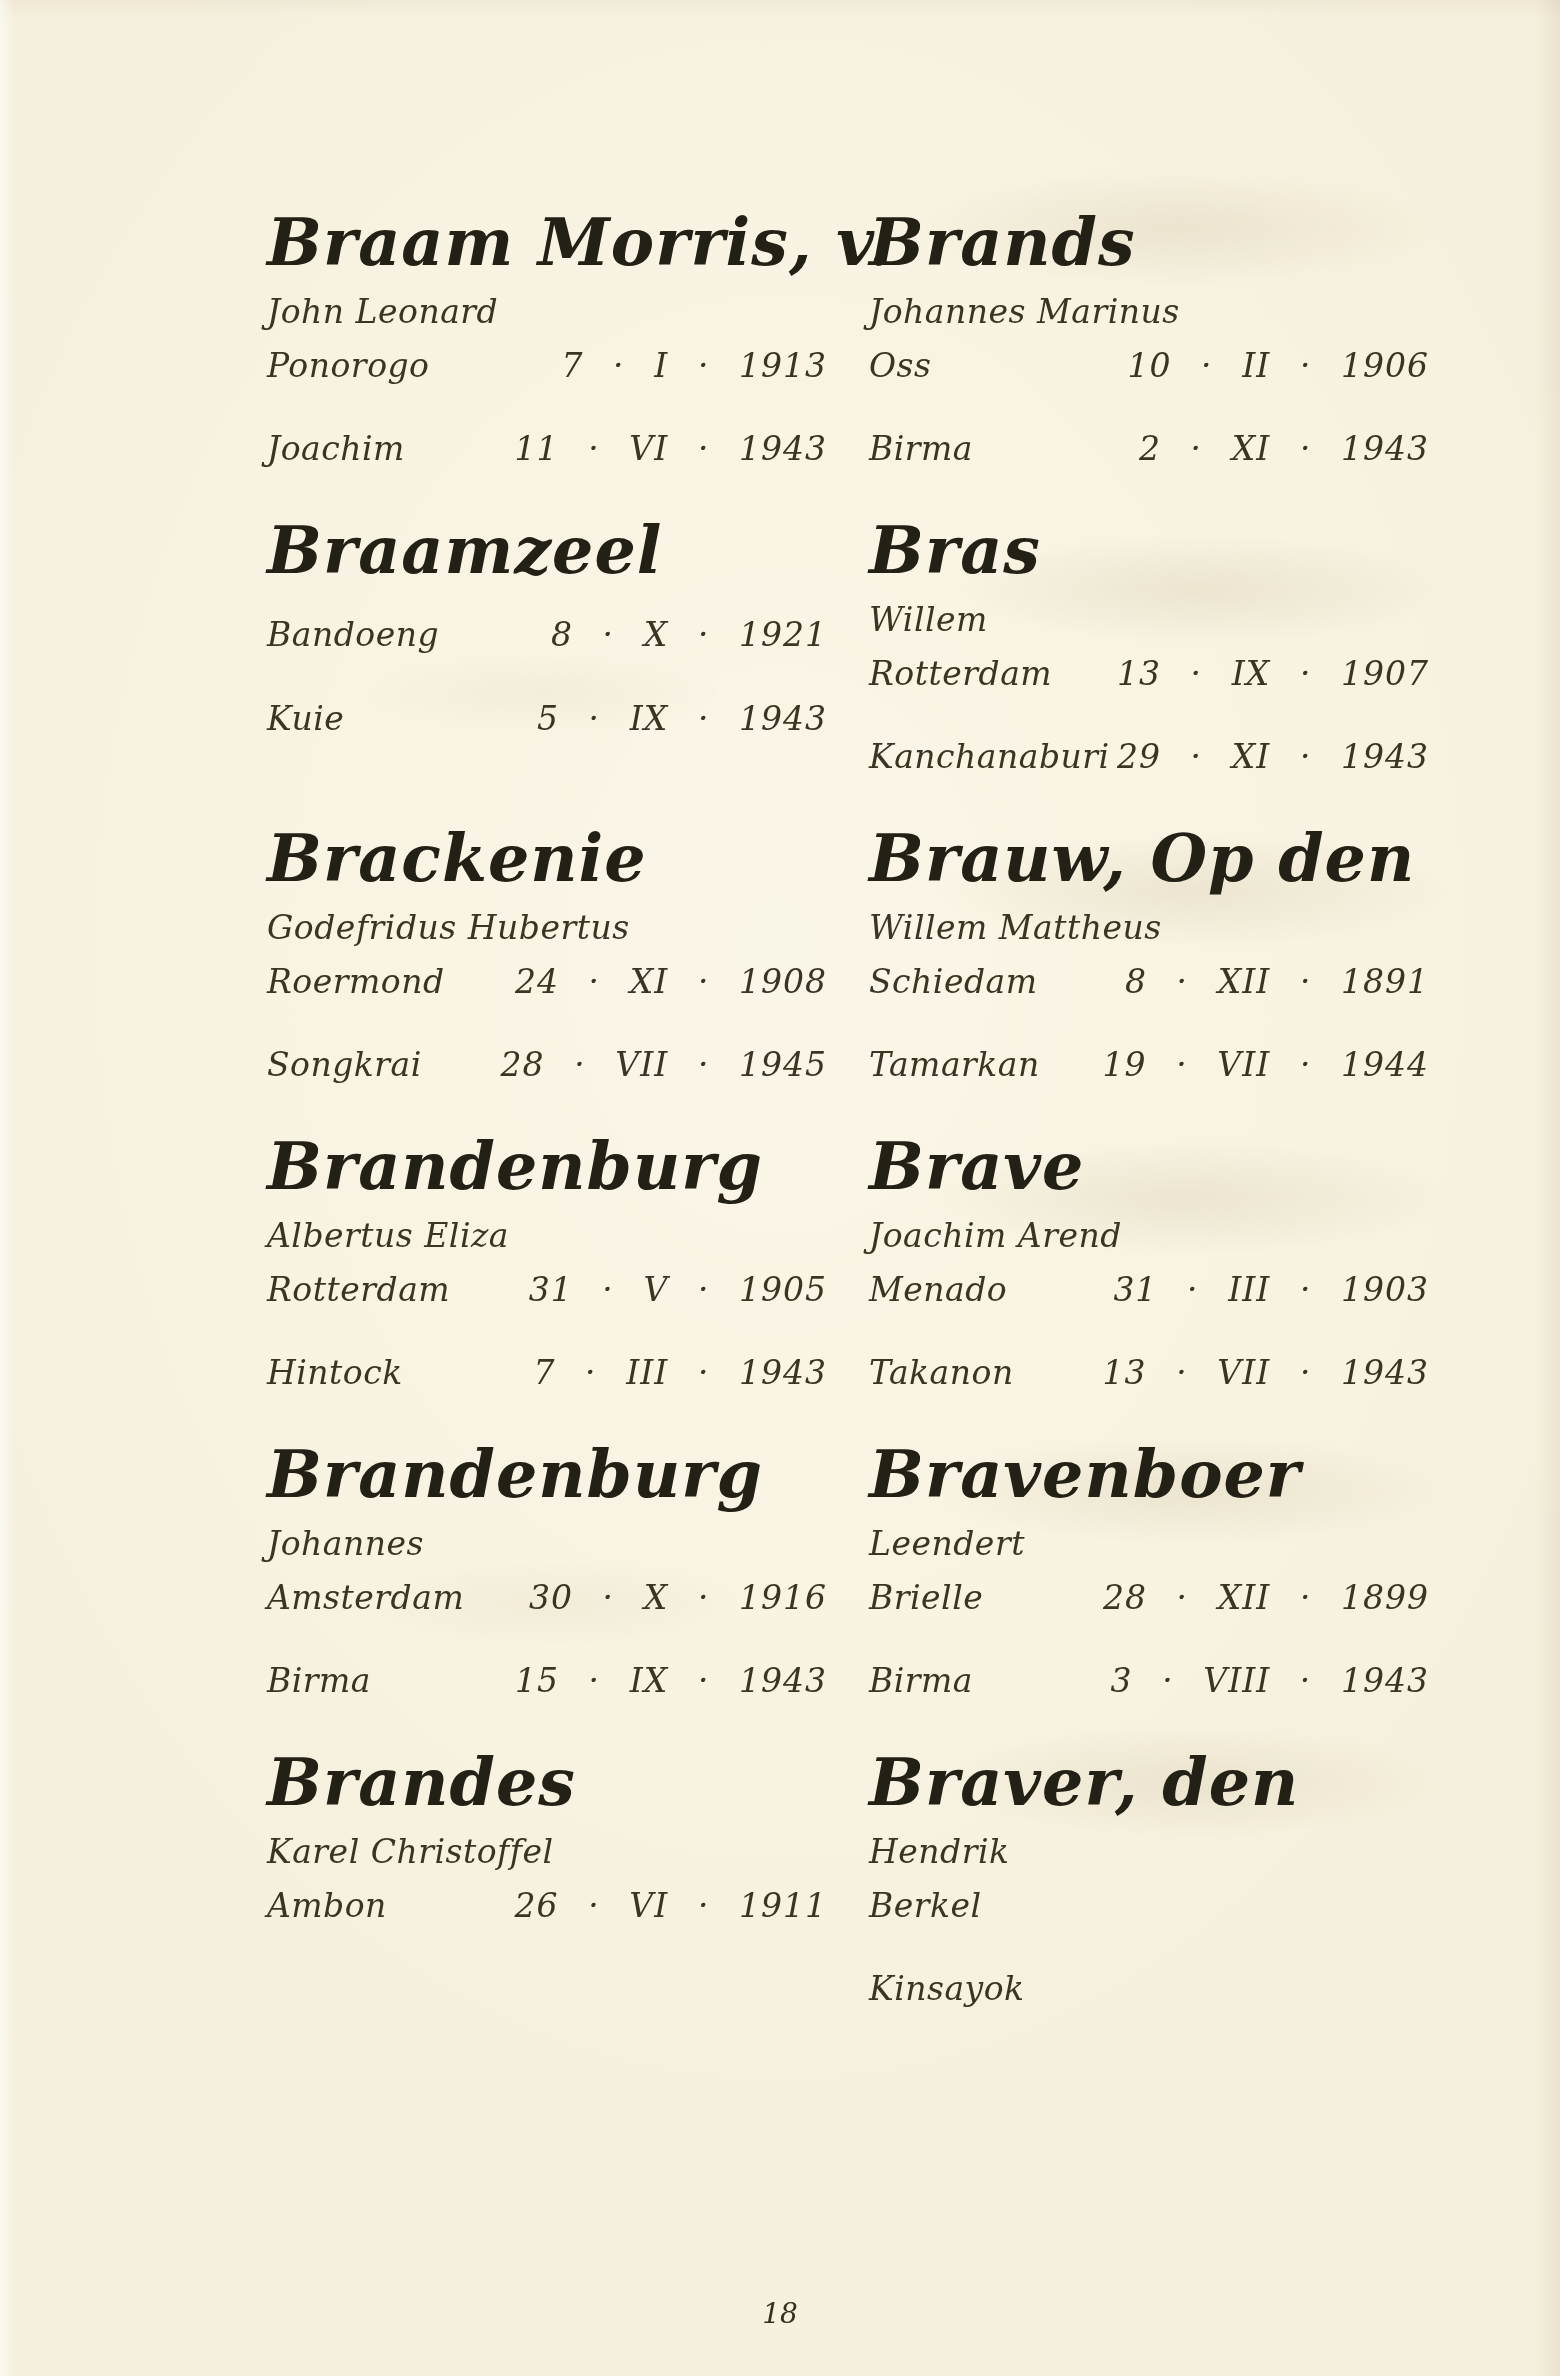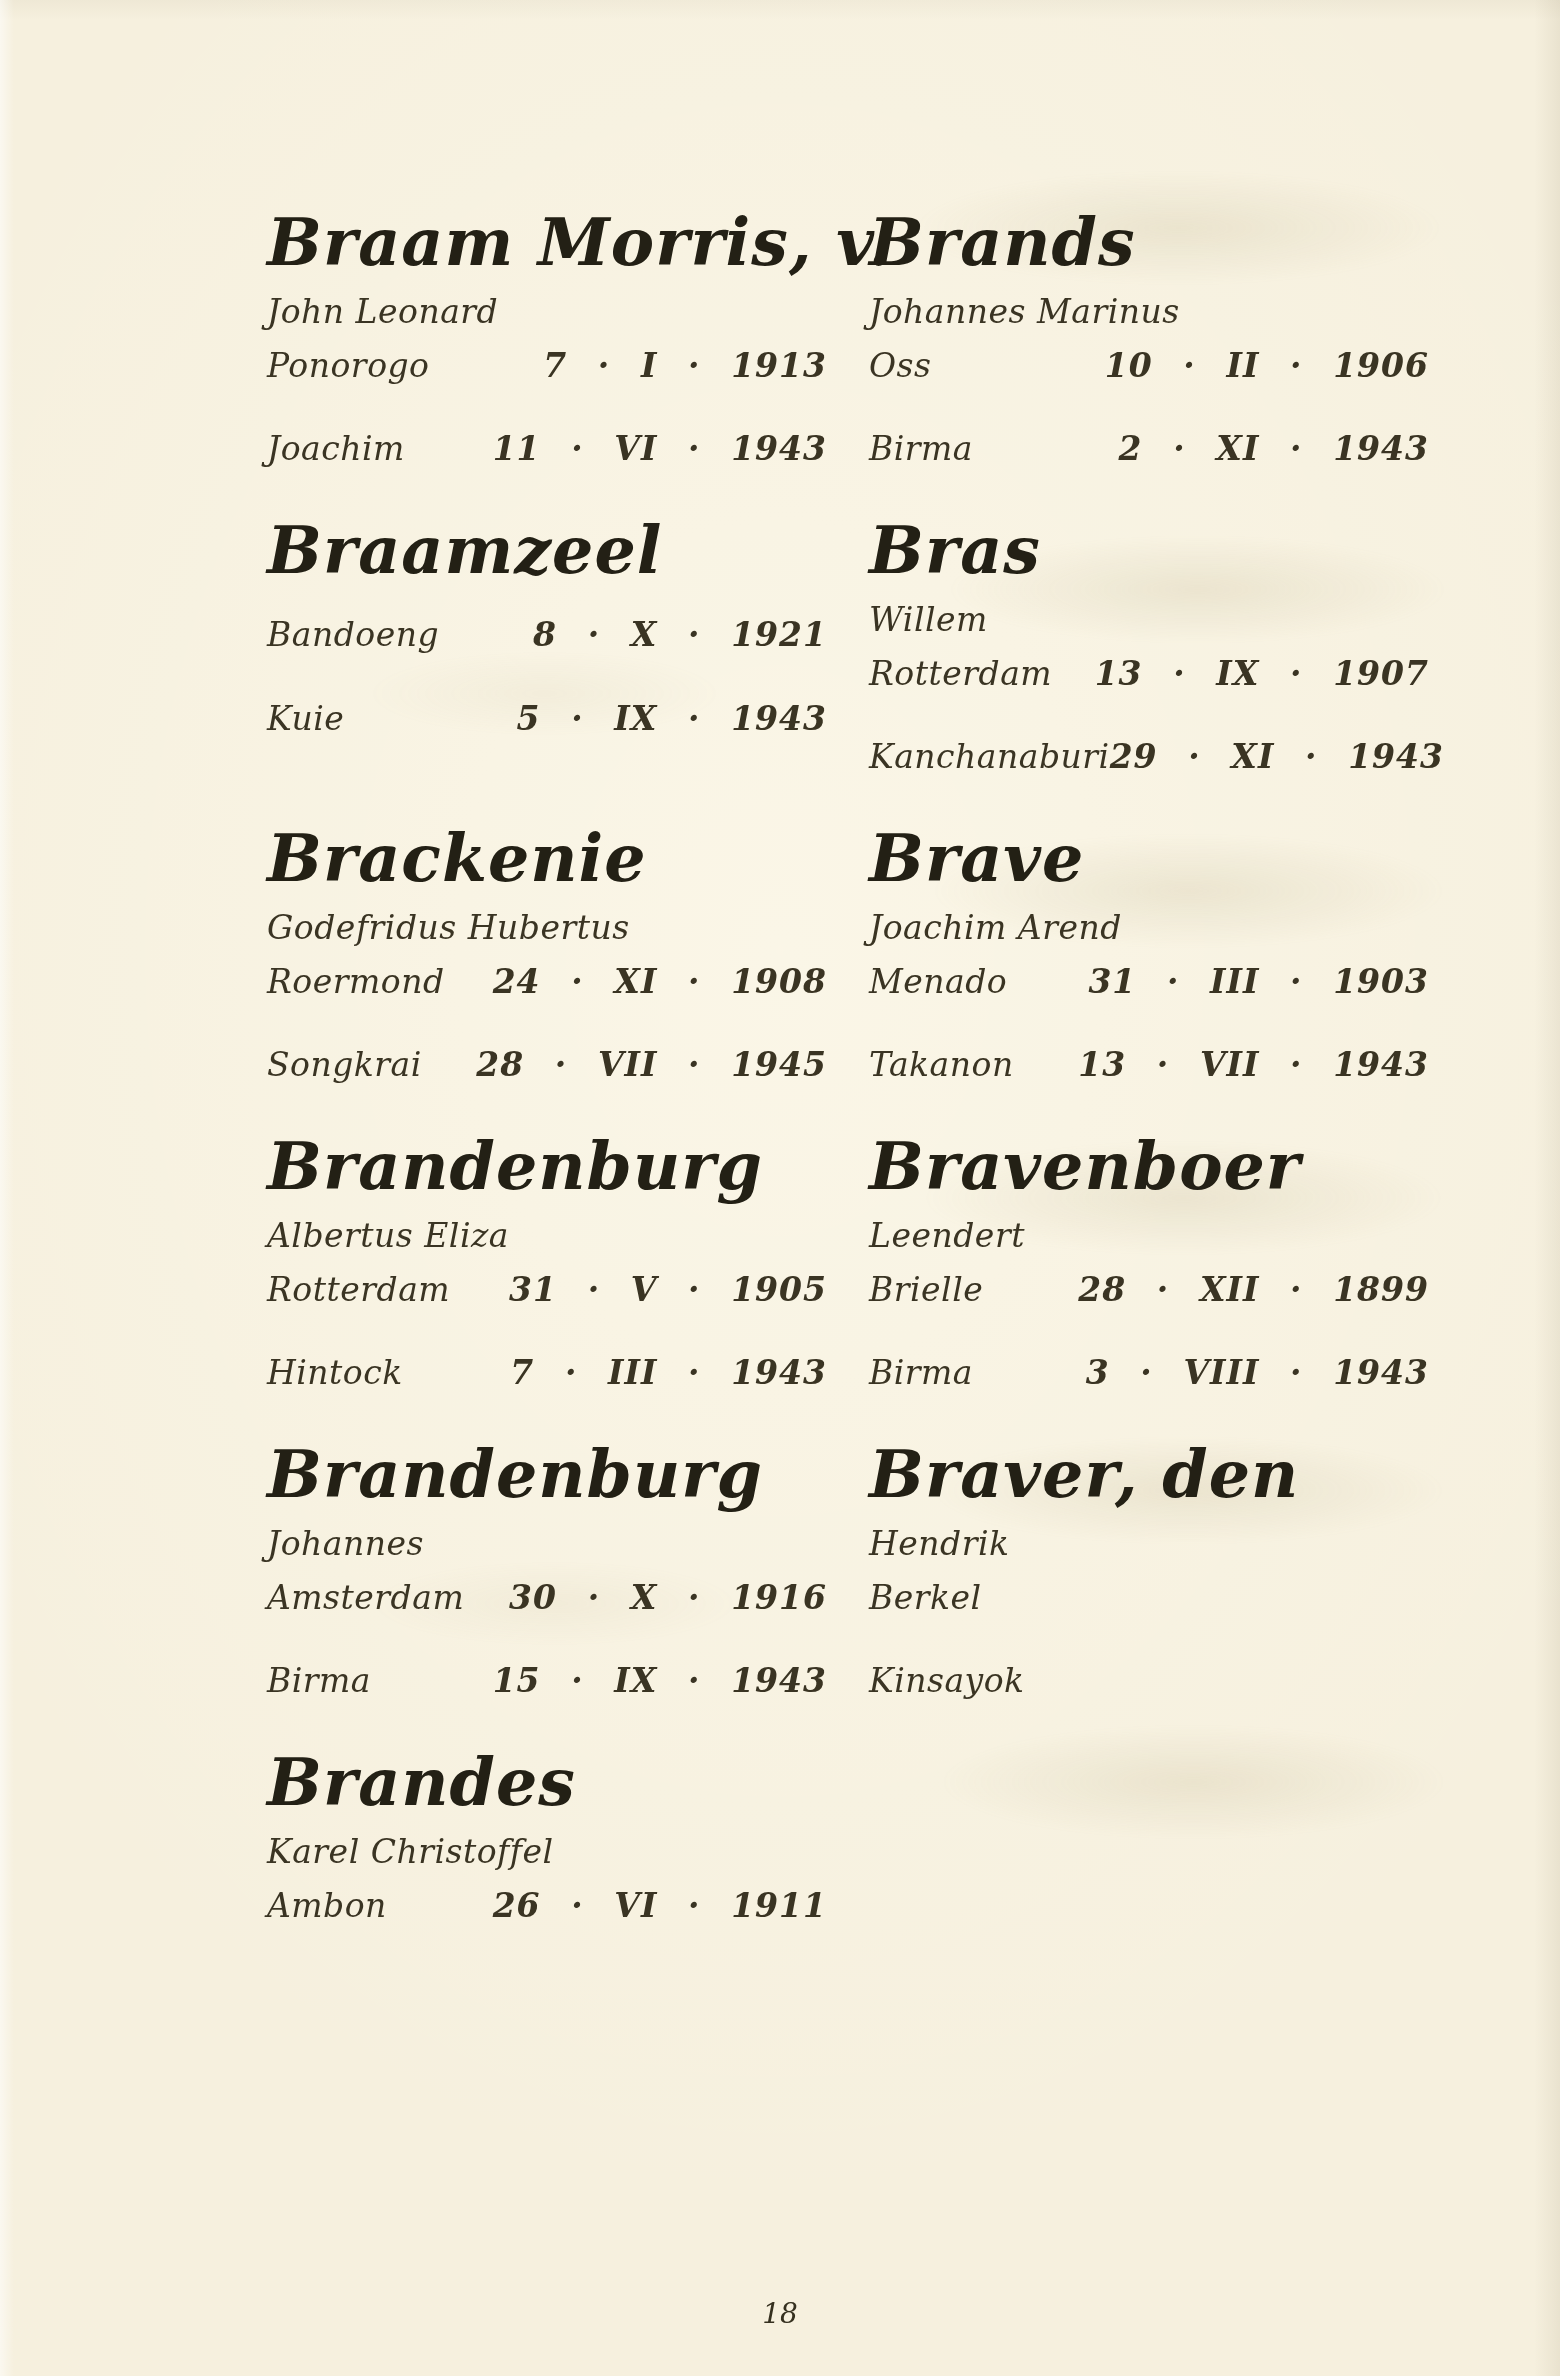--- a/index.html
+++ b/index.html
@@ -70,21 +70,21 @@
     justify-content: space-between;
     align-items: baseline;
     font-size: 33px;
     line-height: 1.05;
     font-style: italic;
     color: #3a3423;
   }
   .row.birth { margin-top: 19px; }
   .row.death { margin-top: 49px; }
   .place { letter-spacing: 0.5px; white-space: nowrap; }
-  .date  { white-space: nowrap; word-spacing: 0.55em; letter-spacing: 1px; font-weight: bold; }
+  .date  { white-space: nowrap; word-spacing: 0.55em; letter-spacing: 1px; }
 
   .page-number {
     position: absolute;
     left: 0; right: 0;
     bottom: 46px;
     text-align: center;
     font-size: 28px;
     font-style: italic;
     color: #35301f;
   }
@@ -203,20 +203,32 @@
         <div class="row birth">
           <span class="place">Rotterdam</span>
           <span class="date">13 · IX · 1907</span>
         </div>
         <div class="row death">
           <span class="place">Kanchanaburi</span>
           <span class="date">29 · XI · 1943</span>
         </div>
       </div>
 
+      <div class="entry">
+        <div class="surname">Brauw, Op den</div>
+        <div class="names">Willem Mattheus</div>
+        <div class="row birth">
+          <span class="place">Schiedam</span>
+          <span class="date">8 · XII · 1891</span>
+        </div>
+        <div class="row death">
+          <span class="place">Tamarkan</span>
+          <span class="date">19 · VII · 1944</span>
+        </div>
+      </div>
 
       <div class="entry">
         <div class="surname">Brave</div>
         <div class="names">Joachim Arend</div>
         <div class="row birth">
           <span class="place">Menado</span>
           <span class="date">31 · III · 1903</span>
         </div>
         <div class="row death">
           <span class="place">Takanon</span>

